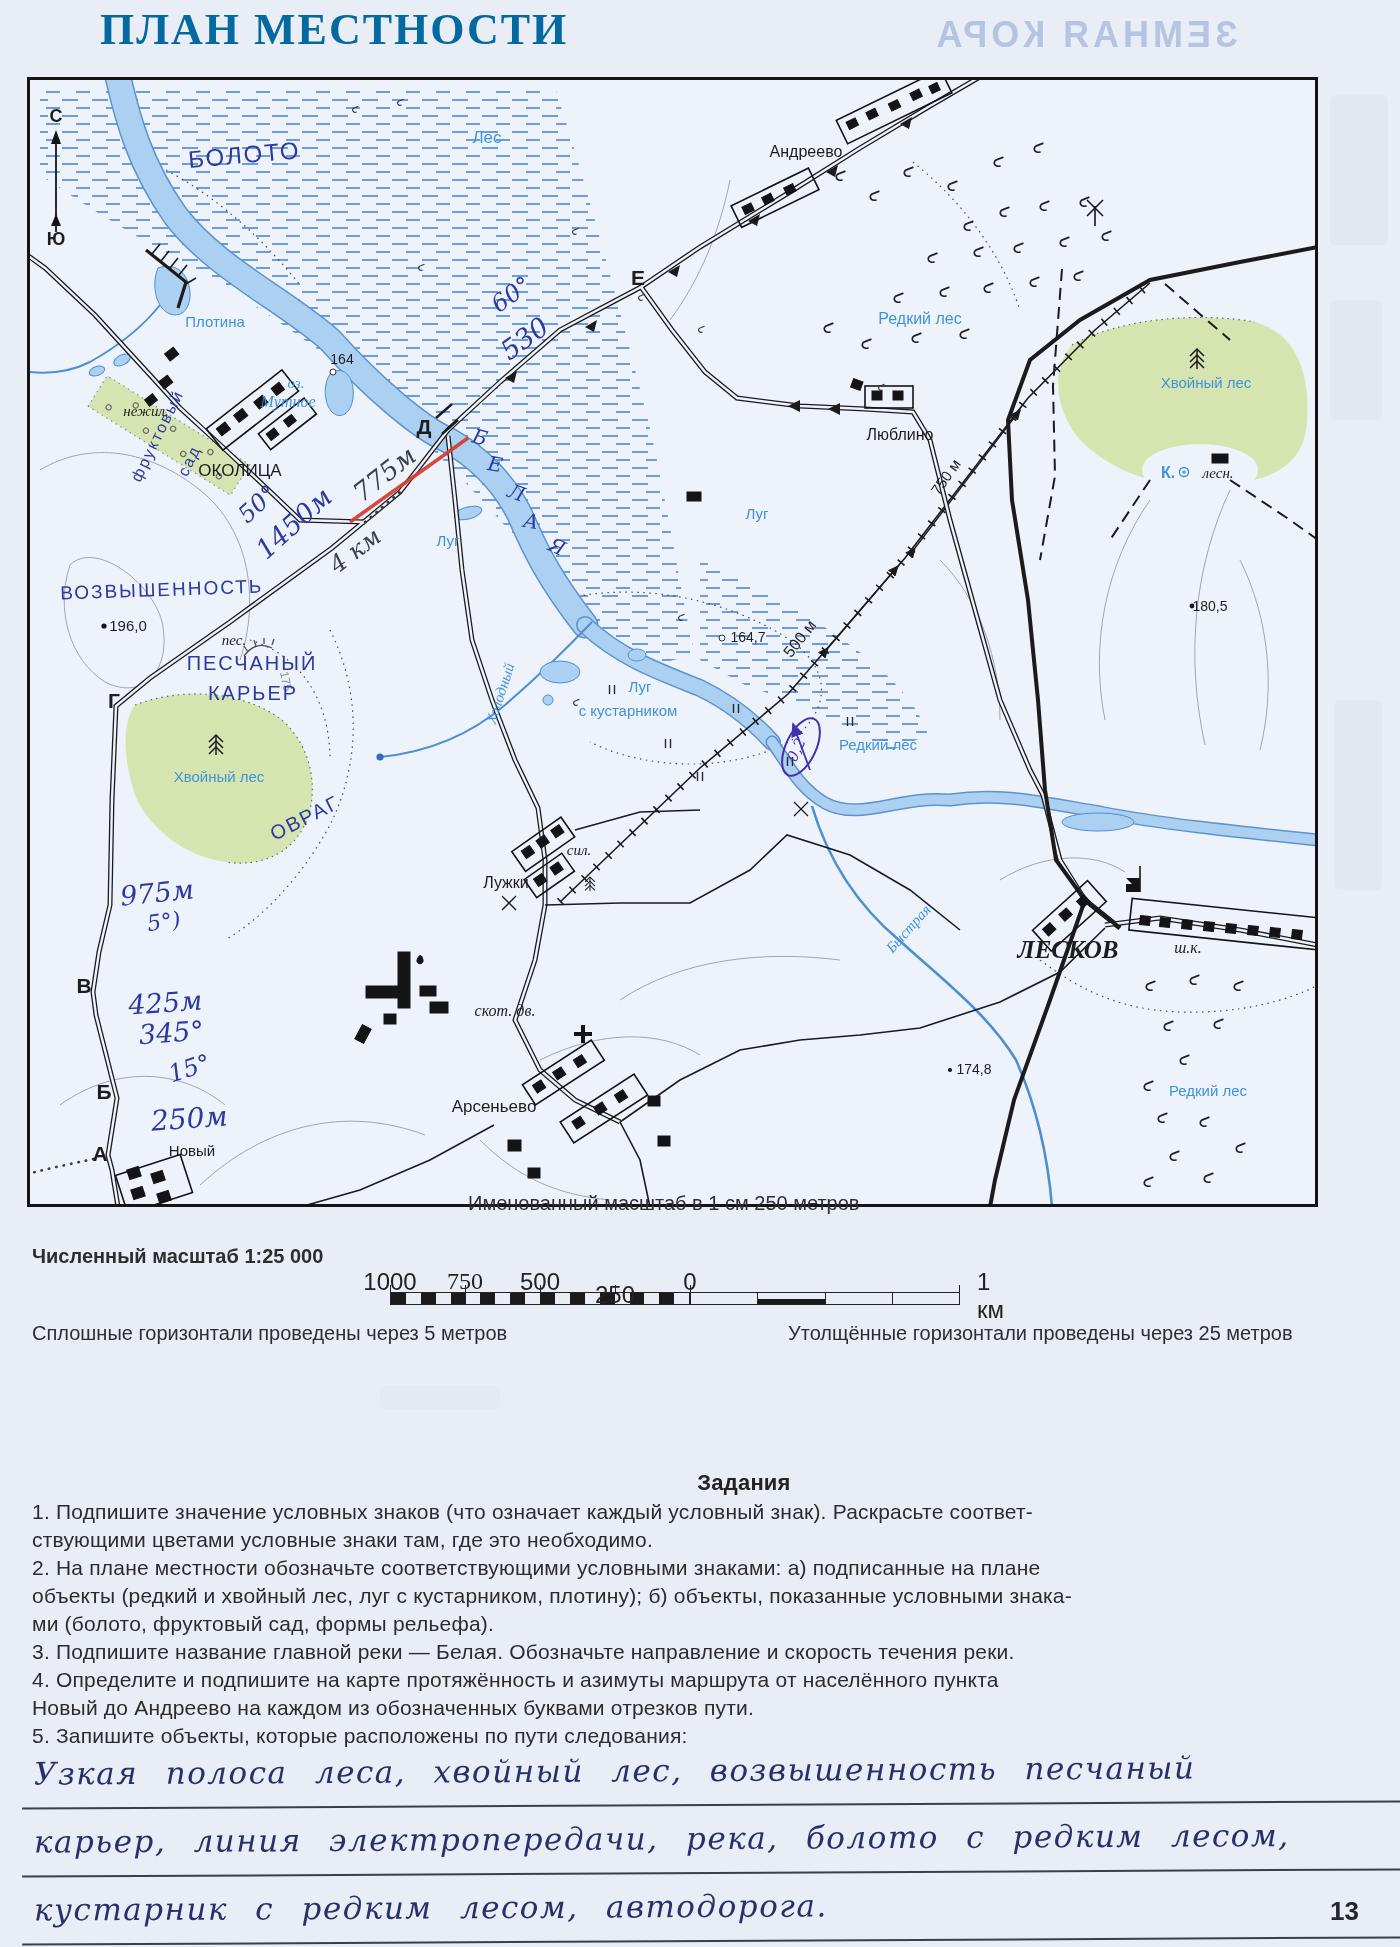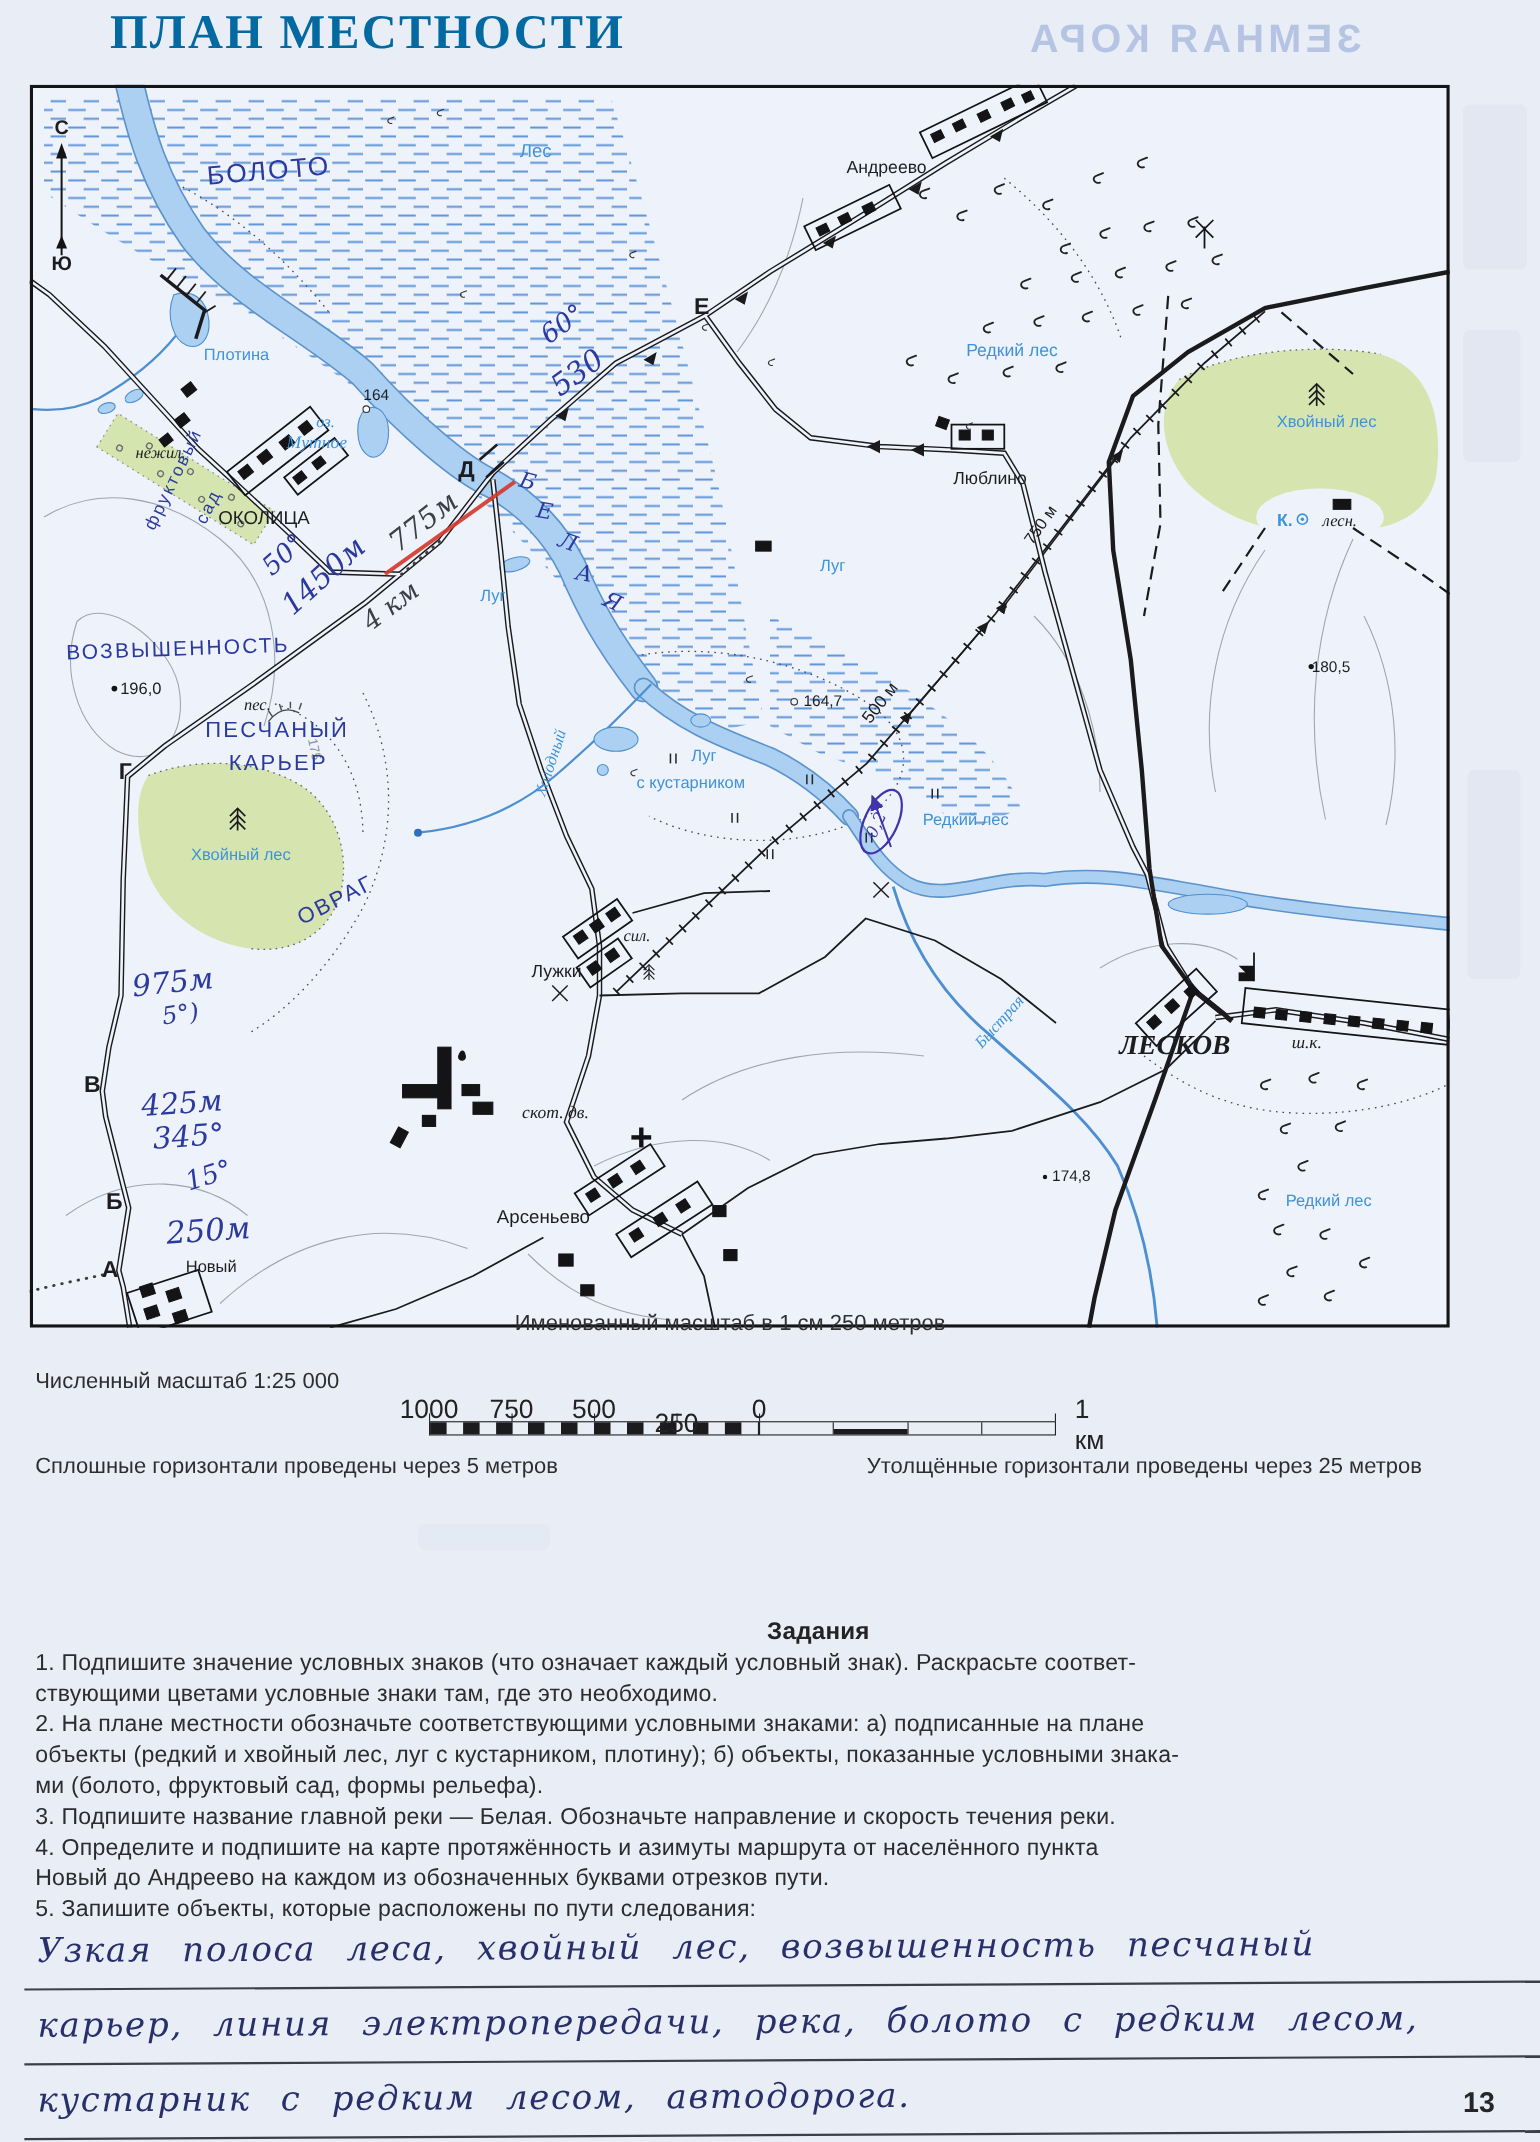--- a/index.html
+++ b/index.html
@@ -522,21 +522,21 @@
 
   <rect x="28.5" y="78.5" width="1288" height="1127" fill="none" stroke="#141416" stroke-width="3"></rect>
 </svg>
 </div>
 
 <div class="abs ghost" style="left:1330px;top:95px;width:58px;height:150px;"></div>
 <div class="abs ghost" style="left:1330px;top:300px;width:52px;height:120px;"></div>
 <div class="abs ghost" style="left:1334px;top:700px;width:48px;height:190px;"></div>
 <div class="abs ghost" style="left:380px;top:1385px;width:120px;height:24px;opacity:.12;"></div>
 
-<div class="abs scale-text" style="left:32px;top:1245px;">Численный масштаб 1:25 000</div>
+<div class="abs scale-text" style="left:32px;top:1245px;font-weight:bold;">Численный масштаб 1:25 000</div>
 <div class="abs scale-text" style="left:468px;top:1192px;">Именованный масштаб в 1 см 250 метров</div>
 
 <div class="abs" id="sbar">
   <div class="half-l">
     <i></i>
       <i></i>
       <i></i>
       <i></i>
       <i></i>
       <i></i>
@@ -555,21 +555,21 @@
       <i></i>
       <i></i>
   </div>
   <div class="half-r">
       <i></i>
       <i></i>
       <i></i>
       <i></i>
     </div>
   <span class="snum" style="left:0;">1000</span>
-  <span class="snum" style="left:75px;">750</span>
+  <span class="snum" style="left:75px;font-family:Liberation Serif, serif;">750</span>
   <span class="snum" style="left:150px;">500</span>
   <span class="snum" style="left:225px;margin-top:13px;">250</span>
   <span class="snum" style="left:300px;">0</span>
   <span class="snum" style="left:587px;transform:none;">1 км</span>
   <div class="stick" style="left:0;"></div>
     <div class="stick" style="left:75px;"></div>
   <div class="stick" style="left:150px;"></div>
     <div class="stick" style="left:225px;"></div>
   <div class="stick" style="left:300px;"></div>
     <div class="stick" style="left:569px;"></div>

